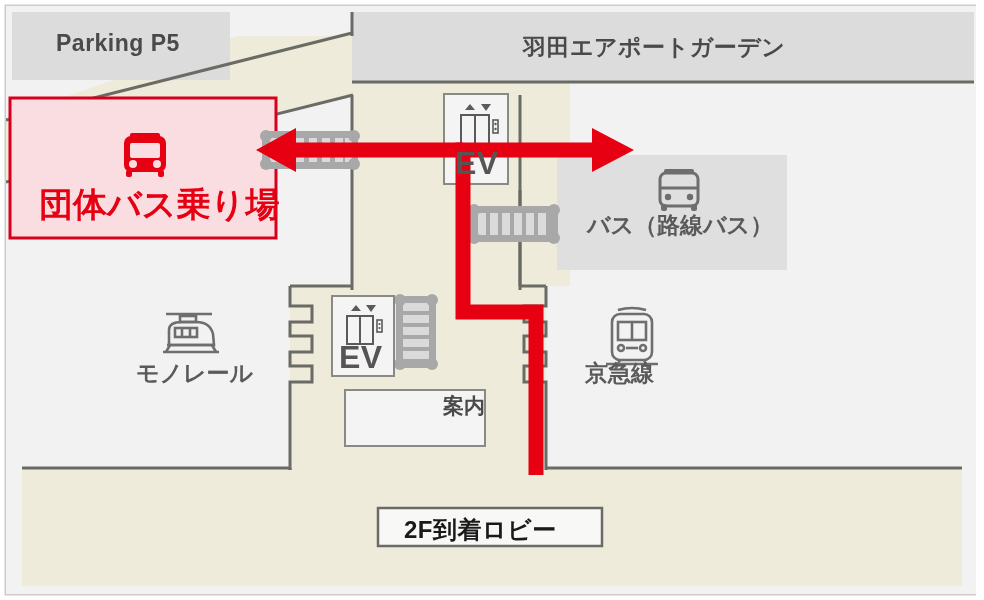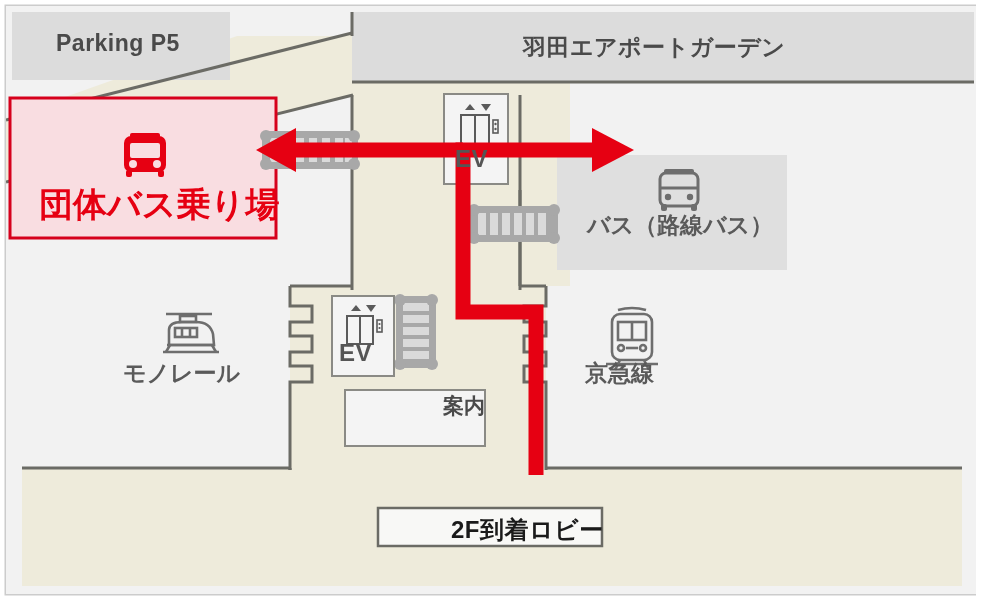--- a/index.html
+++ b/index.html
@@ -42,21 +42,21 @@
     font-weight: bold;
     color: #5a5a5a;
   }
   .red-label {
     font-size: 34px;
     font-weight: bold;
     color: #e60012;
     letter-spacing: 0px;
   }
   .ev-text {
-    font-size: 24px;
+    font-size: 32px;
     font-weight: bold;
     color: #555555;
     letter-spacing: 0.5px;
   }
   .counter-label {
     font-size: 21px;
     font-weight: bold;
     color: #4a4a4a;
     line-height: 1.12;
     text-align: center;
@@ -270,27 +270,27 @@
   </svg>
 
   <div class="lbl region-title" style="left:56px; top:30px;">Parking P5</div>
 
   <div class="lbl region-title" style="left:513px; top:32px;margin-left:10px;">羽田エアポートガーデン</div>
 
   <div class="lbl red-label" style="left:39px; top:182px;">団体バス乗り場</div>
 
   <div class="lbl poi-label" style="left:587px; top:210px;">バス（路線バス）</div>
 
-  <div class="lbl poi-label" style="left:123px; top:358px;text-align:right;">モノレール</div>
+  <div class="lbl poi-label" style="left:136px; top:358px;text-align:right;">モノレール</div>
 
   <div class="lbl poi-label" style="left:585px; top:358px;">京急線</div>
 
   <div class="lbl counter-label" style="left:345px; top:394px; width:140px;text-align:right;">
     <div>案内</div>
   </div>
 
   <div class="lbl ev-text" style="left:455px; top:145px;">EV</div>
 
   <div class="lbl ev-text" style="left:339px; top:339px;">EV</div>
 
-  <div class="lbl lobby-label" style="left:404px; top:514px;margin-left:47px;">2F到着ロビー</div>
+  <div class="lbl lobby-label" style="left:404px; top:514px;">2F到着ロビー</div>
 
 </div>
 
 </body></html>

